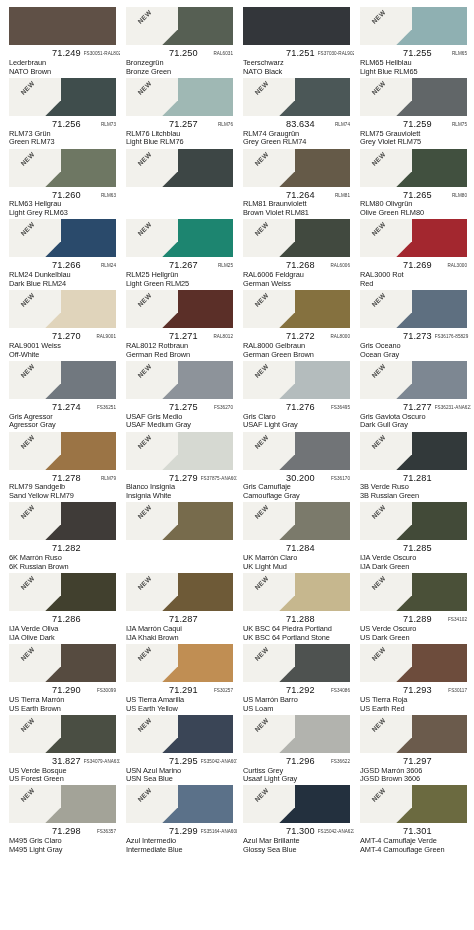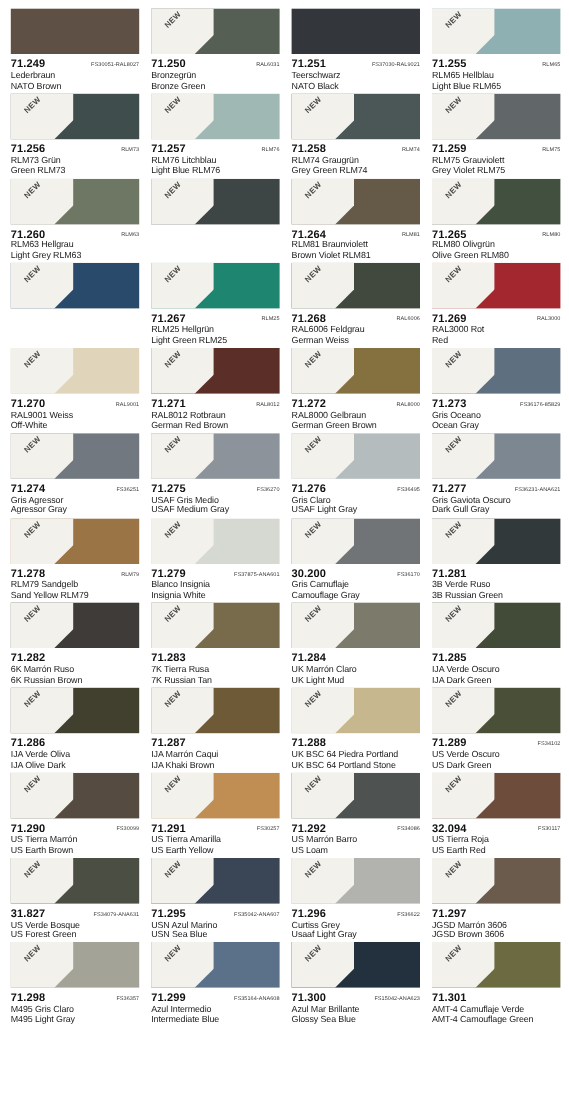--- a/index.html
+++ b/index.html
@@ -73,24 +73,25 @@
     line-height: 1.18;
   }
   .code-row {
     display: flex;
     align-items: baseline;
     justify-content: space-between;
     gap: 3px;
   }
   .paint-code {
     font-size: 9.2px;
-    font-weight: bold;
+    font-weight: normal;
     color: #111111;
     letter-spacing: 0.1px;
     white-space: nowrap;
+    margin-left: 43px;
   }
   .ref-code {
     font-size: 4.6px;
     color: #3a3a3a;
     white-space: nowrap;
     letter-spacing: 0.05px;
     transform: translateY(-1px);
   }
   .name-es, .name-en {
     font-size: 7.4px;
@@ -186,21 +187,21 @@
       </div>
     </div>
     <div class="paint-cell">
       <div class="swatch" style="background: rgb(75, 87, 87);">
         <div class="new-ribbon">
           <span>NEW</span>
         </div>
       </div>
       <div class="label-block">
         <div class="code-row">
-          <span class="paint-code">71.258</span>
+          <span class="paint-code">83.634</span>
           <span class="ref-code">RLM74</span>
         </div>
         <div class="name-es">RLM74 Graugrün</div>
         <div class="name-en">Grey Green RLM74</div>
       </div>
     </div>
     <div class="paint-cell">
       <div class="swatch" style="background: rgb(97, 102, 104);">
         <div class="new-ribbon">
           <span>NEW</span>
@@ -266,20 +267,28 @@
         <div class="name-es">RLM80 Olivgrün</div>
         <div class="name-en">Olive Green RLM80</div>
       </div>
     </div>
     <div class="paint-cell">
       <div class="swatch" style="background: rgb(42, 74, 107);">
         <div class="new-ribbon">
           <span>NEW</span>
         </div>
       </div>
+      <div class="label-block">
+        <div class="code-row">
+          <span class="paint-code">71.266</span>
+          <span class="ref-code">RLM24</span>
+        </div>
+        <div class="name-es">RLM24 Dunkelblau</div>
+        <div class="name-en">Dark Blue RLM24</div>
+      </div>
     </div>
     <div class="paint-cell">
       <div class="swatch" style="background: rgb(29, 133, 112);">
         <div class="new-ribbon">
           <span>NEW</span>
         </div>
       </div>
       <div class="label-block">
         <div class="code-row">
           <span class="paint-code">71.267</span>
@@ -513,28 +522,20 @@
         <div class="name-es">6K Marrón Ruso</div>
         <div class="name-en">6K Russian Brown</div>
       </div>
     </div>
     <div class="paint-cell">
       <div class="swatch" style="background: rgb(119, 107, 76);">
         <div class="new-ribbon">
           <span>NEW</span>
         </div>
       </div>
-      <div class="label-block">
-        <div class="code-row">
-          <span class="paint-code">71.283</span>
-          <span class="ref-code"></span>
-        </div>
-        <div class="name-es">7K Tierra Rusa</div>
-        <div class="name-en">7K Russian Tan</div>
-      </div>
     </div>
     <div class="paint-cell">
       <div class="swatch" style="background: rgb(123, 122, 107);">
         <div class="new-ribbon">
           <span>NEW</span>
         </div>
       </div>
       <div class="label-block">
         <div class="code-row">
           <span class="paint-code">71.284</span>
@@ -665,21 +666,21 @@
       </div>
     </div>
     <div class="paint-cell">
       <div class="swatch" style="background: rgb(109, 76, 60);">
         <div class="new-ribbon">
           <span>NEW</span>
         </div>
       </div>
       <div class="label-block">
         <div class="code-row">
-          <span class="paint-code">32.094</span>
+          <span class="paint-code">71.293</span>
           <span class="ref-code">FS30117</span>
         </div>
         <div class="name-es">US Tierra Roja</div>
         <div class="name-en">US Earth Red</div>
       </div>
     </div>
     <div class="paint-cell">
       <div class="swatch" style="background: rgb(74, 78, 67);">
         <div class="new-ribbon">
           <span>NEW</span>

